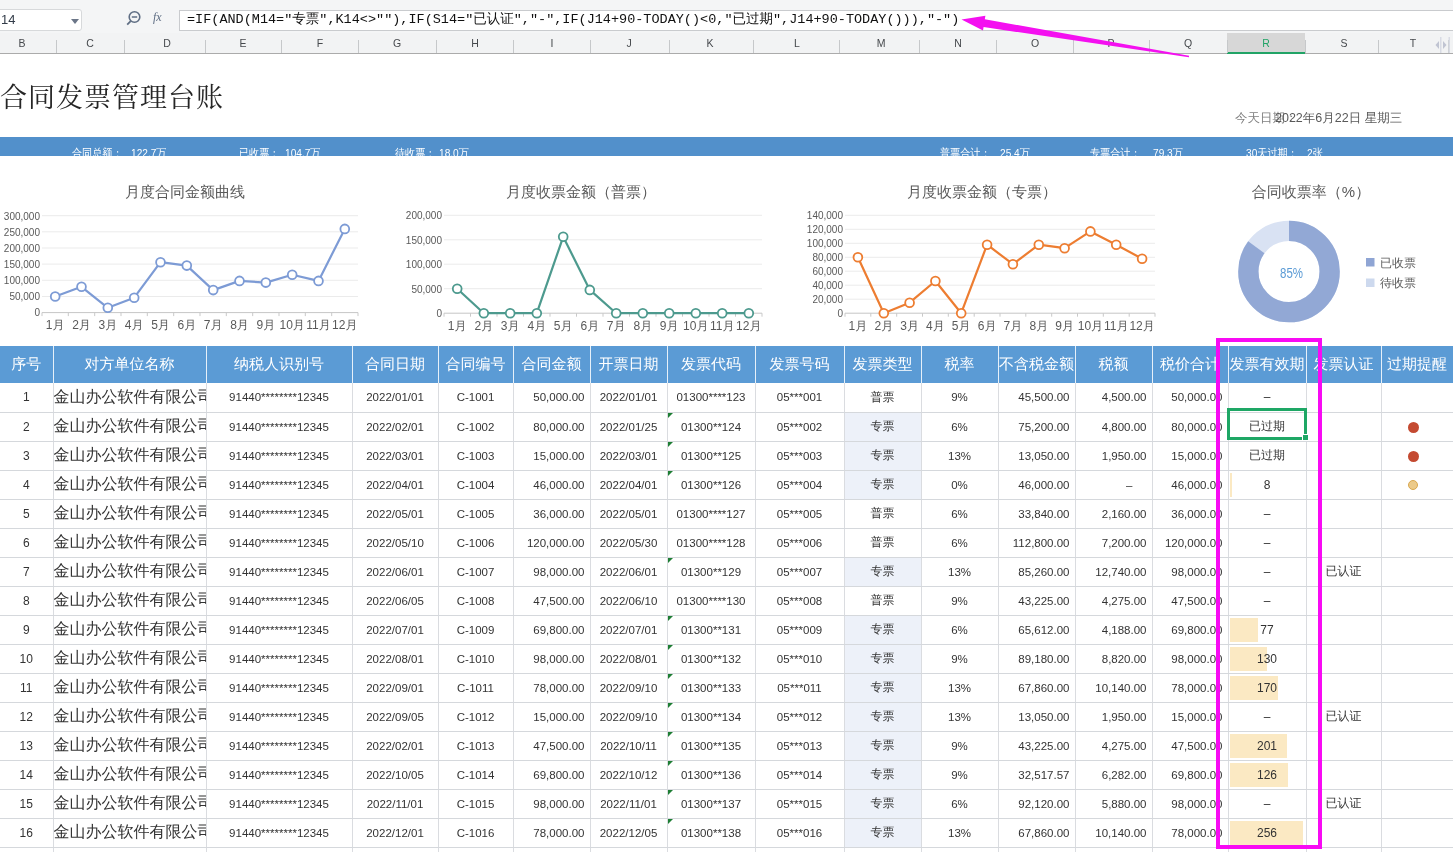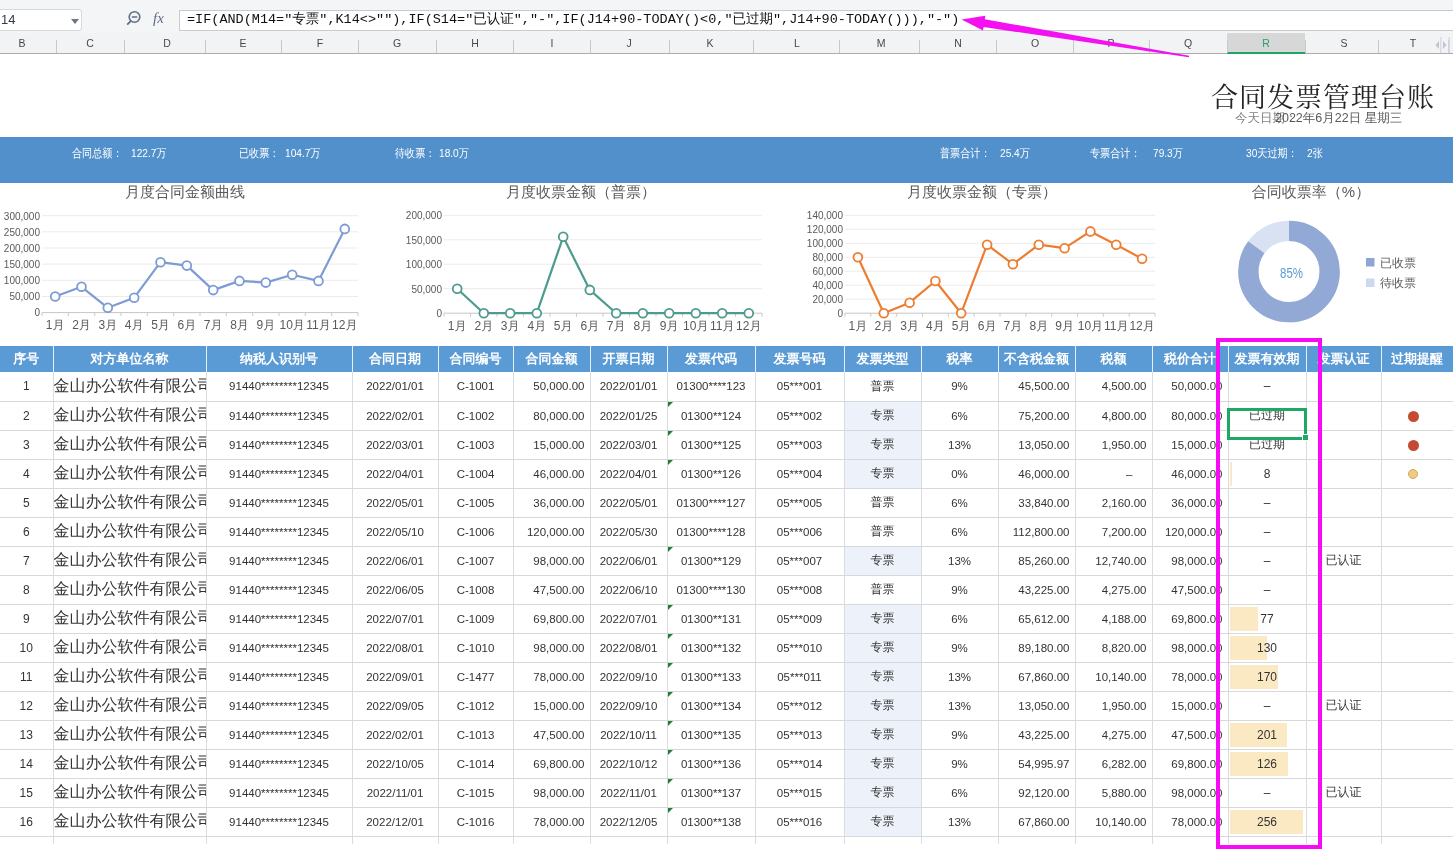--- a/index.html
+++ b/index.html
@@ -5,48 +5,48 @@
 html,body{width:1453px;height:852px;overflow:hidden;background:#fff;
   font-family:"Liberation Sans",sans-serif;}
 #pg{position:relative;width:1453px;height:852px;overflow:hidden}
 
 #topbar{position:absolute;left:0;top:0;width:1453px;height:33px;background:#f4f5f6}
 #namebox{position:absolute;left:-6px;top:9px;width:88px;height:22px;background:#fff;
   border:1px solid #d7d9db;border-radius:3px}
 #nametxt{position:absolute;left:1px;top:12px;font-size:13px;color:#333c49}
 #caret{position:absolute;left:71px;top:19px;width:0;height:0;border-left:4.5px solid transparent;
   border-right:4.5px solid transparent;border-top:5px solid #6b7688}
-#fx{position:absolute;left:153px;top:10px;font-size:15px;font-style:italic;color:#5f6e84;
+#fx{position:absolute;left:153px;top:10px;font-size:12px;font-style:italic;color:#5f6e84;
   font-family:"Liberation Serif",serif}
 #fbox{position:absolute;left:179px;top:10px;width:1274px;height:21px;background:#fff;
   border:1px solid #c9cbce;border-right:none}
 #ftxt{position:absolute;left:187px;top:0;height:33px;line-height:39px;font-size:13.5px;color:#111;
   font-family:"Liberation Mono",monospace;white-space:nowrap}
 
 #colhdr{position:absolute;left:0;top:33px;width:1453px;height:21px;background:#f2f3f4;
   border-bottom:1px solid #ababab}
 .let{position:absolute;top:4px;width:20px;text-align:center;font-size:10.5px;color:#46494d}
 .tick{position:absolute;bottom:0;width:1px;height:13px;background:#c6c8ca}
 .colR{position:absolute;left:1227px;top:0;width:78px;height:21px;background:#d7d7d7;
   border-bottom:2.5px solid #21a366}
 
-#title{position:absolute;left:0;top:76px;width:1435px;text-align:right;font-size:27px;
+#title{position:absolute;left:0;top:76px;width:1435px;text-align:left;font-size:27px;
   color:#262626;font-family:"Liberation Serif","Noto Serif CJK SC",serif;letter-spacing:1px}
 #date1{position:absolute;left:1235px;top:110px;font-size:12.5px;color:#808080}
 #date2{position:absolute;left:1275px;top:110px;font-size:12.5px;color:#595959}
 
-#statbar{position:absolute;left:0;top:137px;width:1453px;height:46px;background:#5290cb;
+#statbar{position:absolute;left:0;top:137px;width:1453px;height:19px;background:#5290cb;
   color:#fff;font-size:11.5px}
 .st{position:absolute;top:9px;white-space:nowrap;transform:scaleX(0.88);transform-origin:0 0}
 
 #charts{position:absolute;left:0;top:175px}
 
 table{position:absolute;left:0;top:346px;width:1453px;border-collapse:collapse;table-layout:fixed;
   font-size:12px;color:#333}
-th{height:26px;background:#5b9bd5;color:#fff;font-weight:bold;font-size:13px;
+th{height:37px;background:#5b9bd5;color:#fff;font-weight:normal;font-size:15px;
   border-right:1px solid rgba(255,255,255,0.85)}
 td{height:29px;text-align:center;border-right:1px solid #dadce0;border-bottom:1px solid #d5d8dc;
   overflow:hidden;white-space:nowrap}
 tr.part td{height:8px;border-bottom:none}
 .co{font-size:16px}
 .num{font-size:11.5px}
 .r{text-align:right;padding-right:5px}
 .z{background:#edf1f9}
 .rel{position:relative}
 .tri{position:absolute;left:0;top:0;width:0;height:0;border-top:5px solid #1e7e34;
@@ -539,21 +539,21 @@
           <td class="num r">98,000.00</td>
           <td class="rel vcell"><i class="bar" style="width:37px"></i><span class="vnum">130</span></td>
           <td></td>
           <td></td>
         </tr>
 <tr>
           <td>11</td>
           <td class="co">金山办公软件有限公司</td>
           <td class="num">91440********12345</td>
           <td class="num">2022/09/01</td>
-          <td class="num">C-1477</td>
+          <td class="num">C-1011</td>
           <td class="num r">78,000.00</td>
           <td class="num">2022/09/10</td>
           <td class="num rel"><i class="tri"></i>01300**133</td>
           <td class="num">05***011</td>
           <td class="z">专票</td>
           <td class="num">13%</td>
           <td class="num r">67,860.00</td>
           <td class="num r">10,140.00</td>
           <td class="num r">78,000.00</td>
           <td class="rel vcell"><i class="bar" style="width:48px"></i><span class="vnum">170</span></td>
@@ -603,21 +603,21 @@
           <td class="co">金山办公软件有限公司</td>
           <td class="num">91440********12345</td>
           <td class="num">2022/10/05</td>
           <td class="num">C-1014</td>
           <td class="num r">69,800.00</td>
           <td class="num">2022/10/12</td>
           <td class="num rel"><i class="tri"></i>01300**136</td>
           <td class="num">05***014</td>
           <td class="z">专票</td>
           <td class="num">9%</td>
-          <td class="num r">54,995.97</td>
+          <td class="num r">32,517.57</td>
           <td class="num r">6,282.00</td>
           <td class="num r">69,800.00</td>
           <td class="rel vcell"><i class="bar" style="width:58px"></i><span class="vnum">126</span></td>
           <td></td>
           <td></td>
         </tr>
 <tr>
           <td>15</td>
           <td class="co">金山办公软件有限公司</td>
           <td class="num">91440********12345</td>

